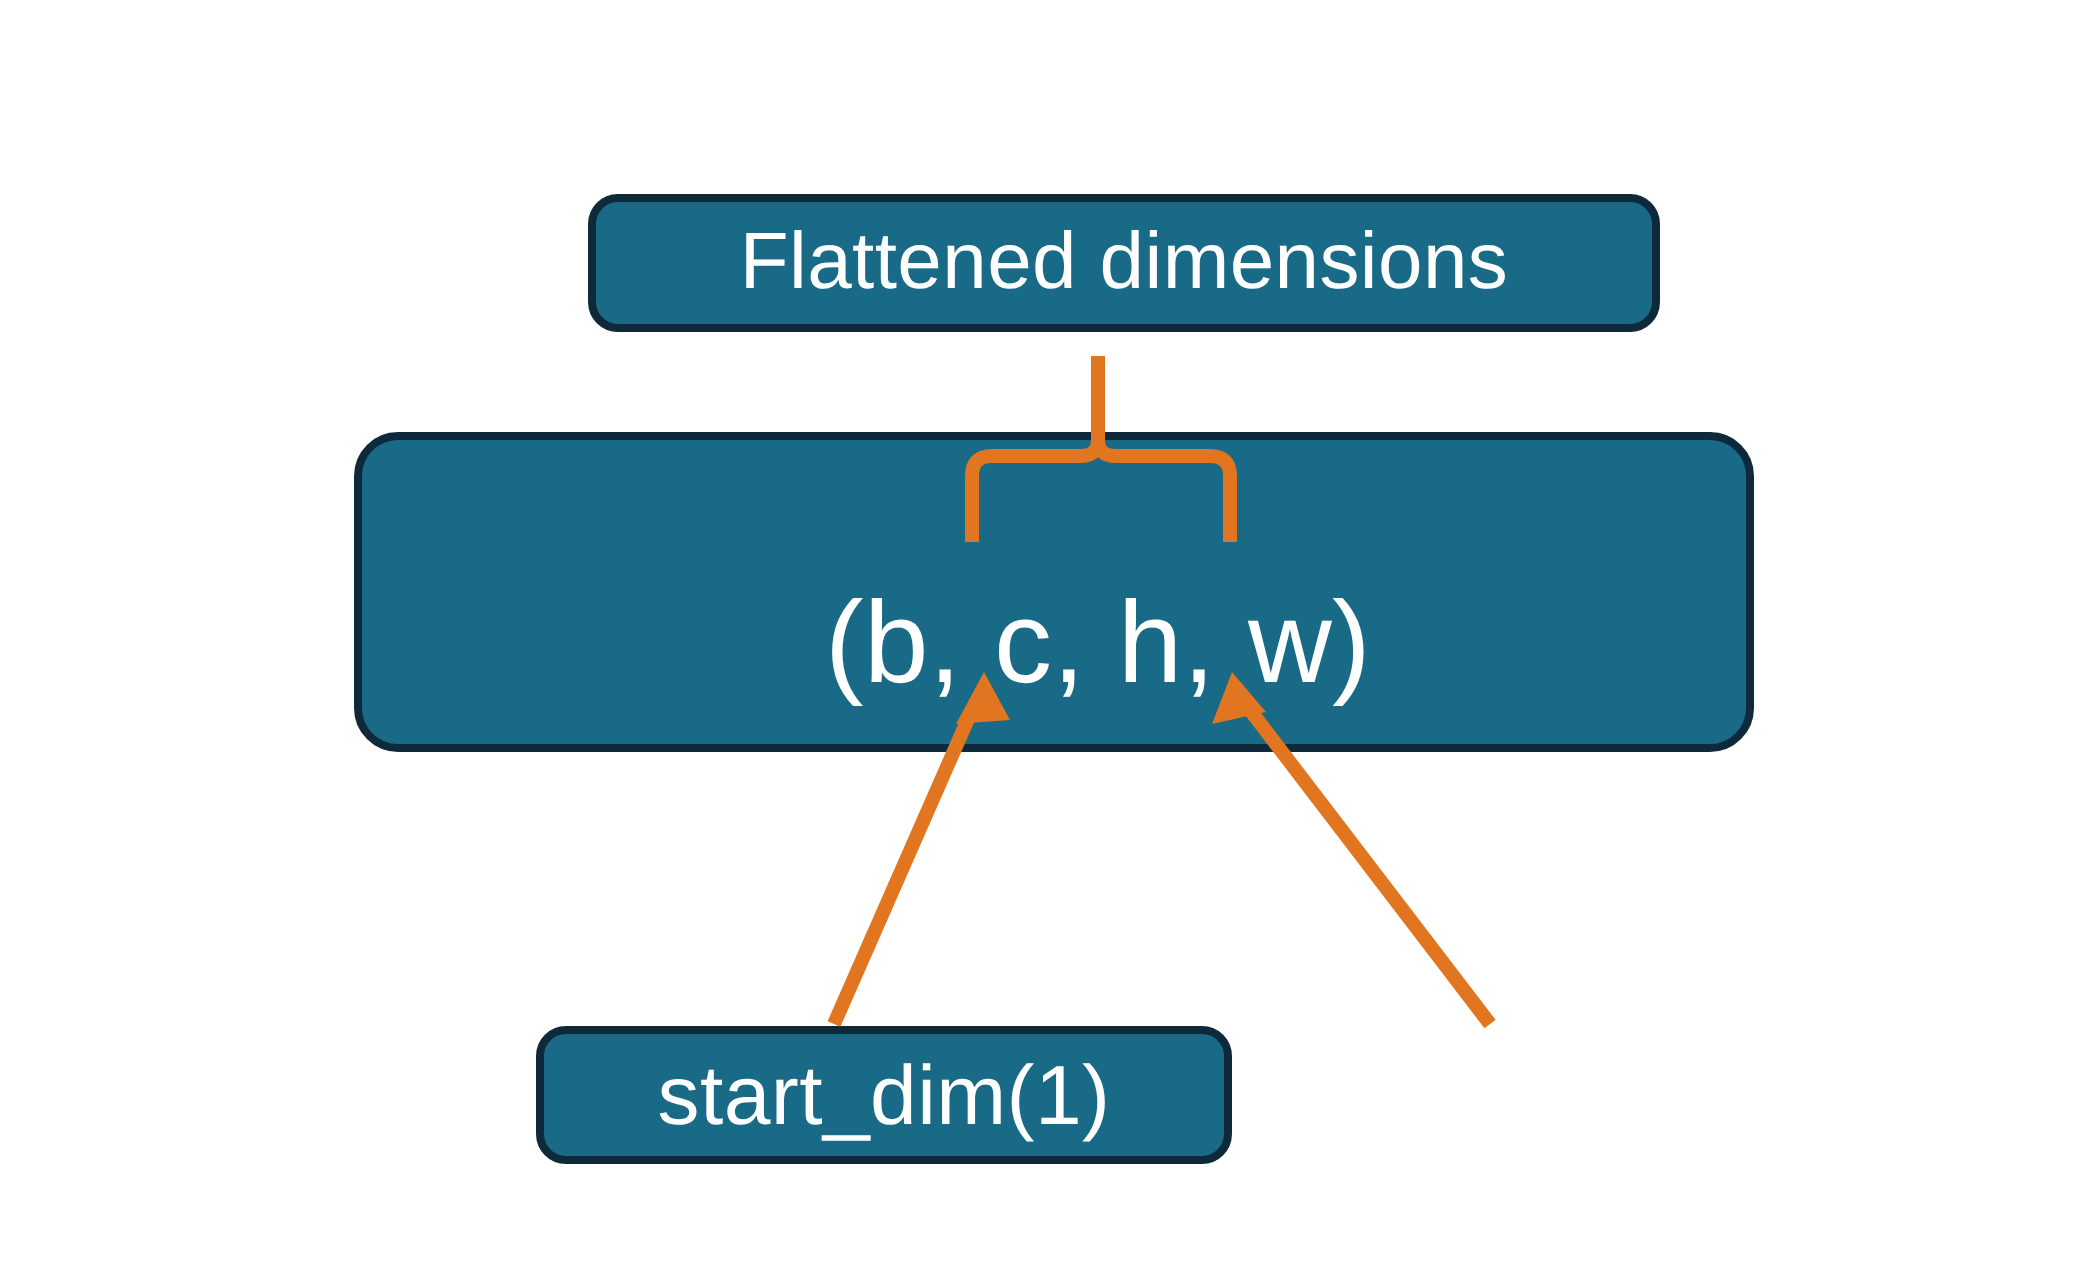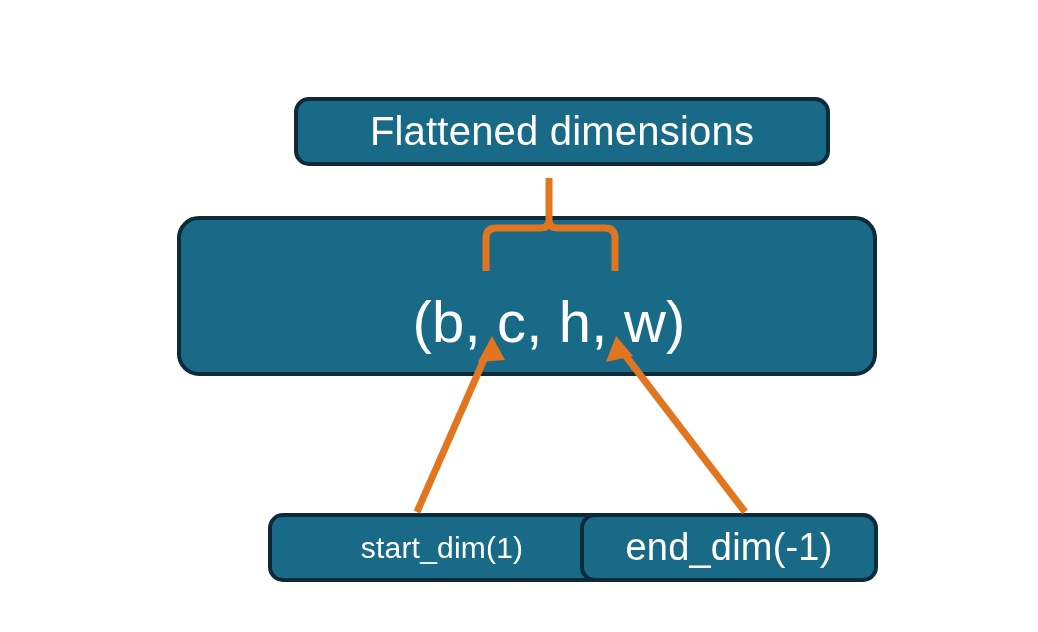--- a/index.html
+++ b/index.html
@@ -57,21 +57,21 @@
     position: relative;
     top: 26px;
     color: #ffffff;
   }
   #node-start-dim {
     left: 268px;
     top: 513px;
     width: 348px;
     height: 69px;
     border-radius: 15px;
-    font-size: 30px;
+    font-size: 42px;
   }
   #node-end-dim {
     left: 580px;
     top: 513px;
     width: 298px;
     height: 69px;
     border-radius: 15px;
     font-size: 38px;
   }
   #connectors {
@@ -111,23 +111,20 @@
   </div>
 
   <div class="node" id="node-shape">
     <span class="shape-text">(b, c, h, w)</span>
   </div>
 
   <div class="node" id="node-start-dim">
     <span class="node-text">start_dim(1)</span>
   </div>
 
-  <div class="node" id="node-end-dim">
-    <span class="node-text">end_dim(-1)</span>
-  </div>
 
   <svg id="connectors" viewBox="0 0 1038 632">
 
     <path class="conn-stroke" d="M 486 271
              L 486 238
              Q 486 228 496 228
              L 540 228
              Q 549 228 549 220
              Q 549 228 558 228
              L 605 228

